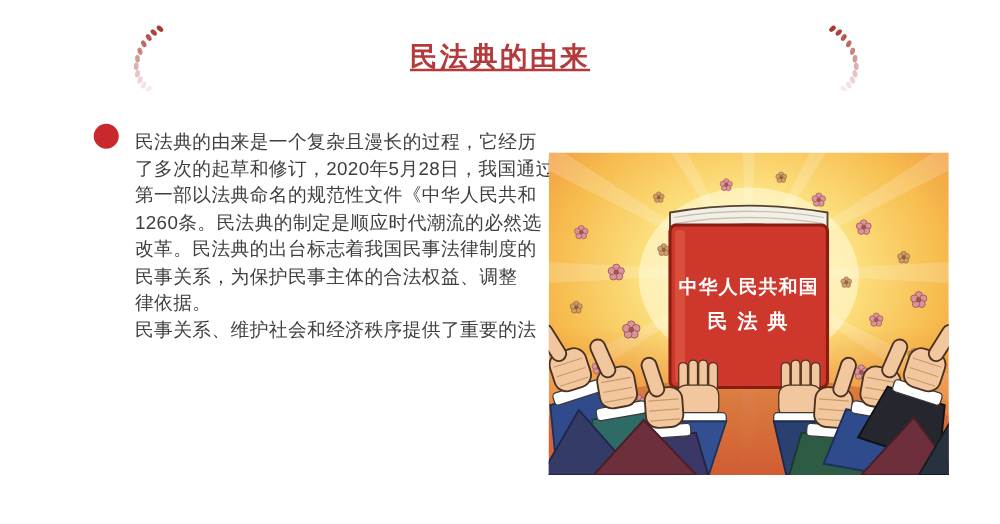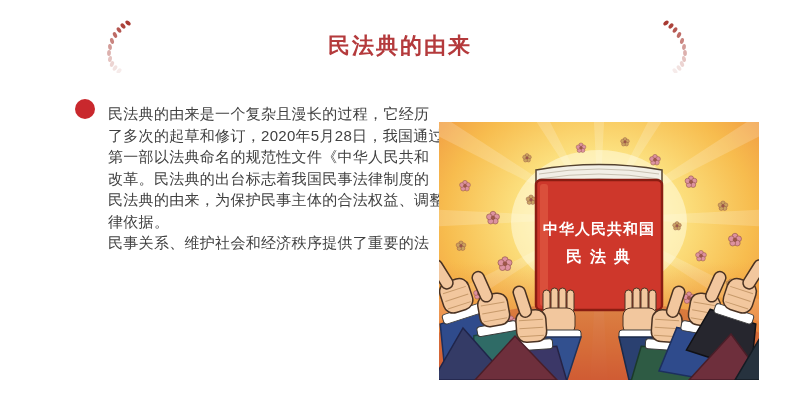--- a/index.html
+++ b/index.html
@@ -6,21 +6,21 @@
   body{
     width:800px;height:419px;
     font-family:"Liberation Sans","DejaVu Sans",sans-serif;
     background:#ffffff;
   }
   .slide{position:relative;width:800px;height:419px;background:#ffffff;overflow:hidden;}
 
   .title{
     position:absolute;top:31px;left:0;width:100%;
     text-align:center;font-size:22px;font-weight:700;
-    color:#B43A3C;letter-spacing:2px;
+    color:#B43A3C;letter-spacing:2px;text-decoration:underline;
   }
   .wreath{position:absolute;top:17px;width:36px;height:56px;}
   .wreath.left{left:98px;}
   .wreath.right{left:660px;}
 
   .bullet{
     position:absolute;left:75px;top:99px;width:20px;height:20px;
     border-radius:50%;background:#C9282D;
   }
 
@@ -74,22 +74,23 @@
       <ellipse cx="15" cy="54" rx="3" ry="1.9" transform="rotate(-132 15 54)" opacity="0.1"></ellipse>
     </g>
   </svg>
 
   <div class="bullet"></div>
 
   <div class="body-text">
     <div class="line">民法典的由来是一个复杂且漫长的过程，它经历</div>
     <div class="line">了多次的起草和修订，2020年5月28日，我国通过</div>
     <div class="line">第一部以法典命名的规范性文件《中华人民共和</div>
+    <div class="line">1260条。民法典的制定是顺应时代潮流的必然选</div>
     <div class="line">改革。民法典的出台标志着我国民事法律制度的</div>
-    <div class="line">民法典的由来，为保护民事主体的合法权益、调整</div>
+    <div class="line">民事关系，为保护民事主体的合法权益、调整</div>
     <div class="line">律依据。</div>
     <div class="line">民事关系、维护社会和经济秩序提供了重要的法</div>
   </div>
 
   <div class="illustration">
     <svg viewBox="0 0 320 258" preserveAspectRatio="none">
       <defs>
         <radialGradient id="bgGrad" cx="50%" cy="37%" r="78%">
           <stop offset="0%" stop-color="#FFF9CF"></stop>
           <stop offset="32%" stop-color="#FCE281"></stop>

